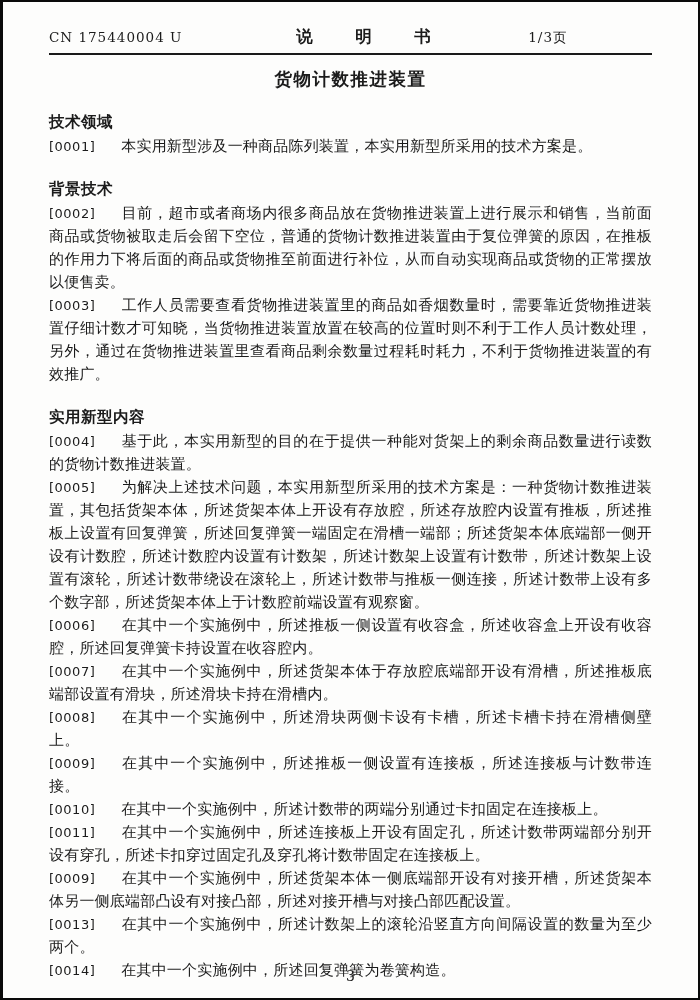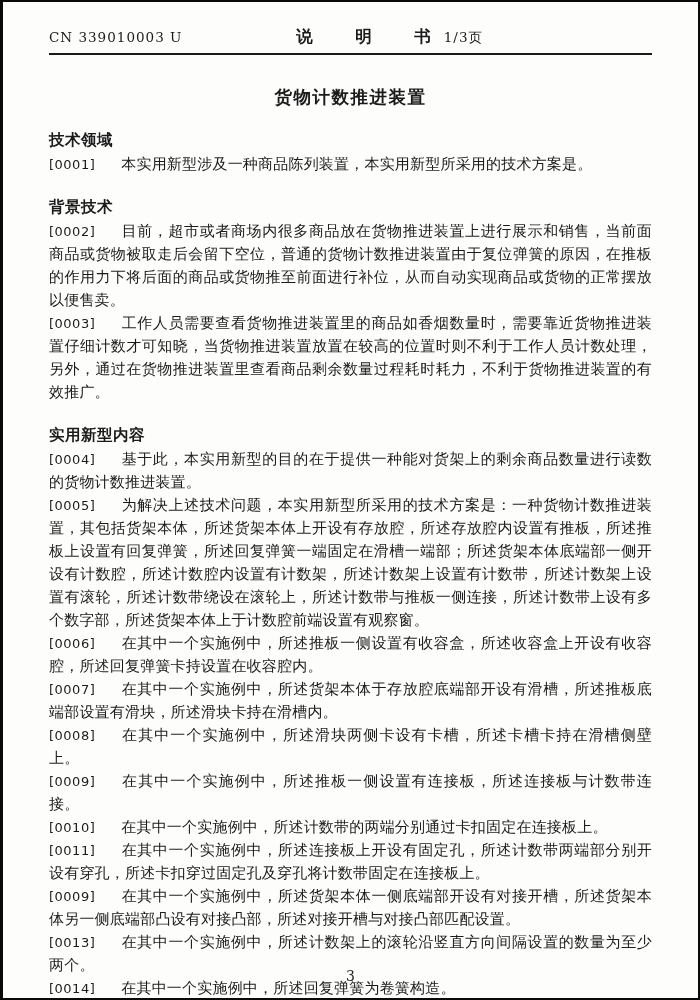--- a/index.html
+++ b/index.html
@@ -39,27 +39,27 @@
     text-align: right;
     font-family: "DejaVu Sans", "Liberation Sans", sans-serif;
     font-weight: bold;
     font-size: 16.5px;
     letter-spacing: 13px;
     padding-left: 13px; 
     white-space: nowrap;
   }
   .header-right {
     flex: 1.2;
-    text-align: left;
+    text-align: center;
     font-size: 13.5px;
     letter-spacing: 1px;
     white-space: nowrap;
   }
   .doc-title {
-    margin-top: 30px;
+    margin-top: 12px;
     text-align: center;
     font-family: Liberation Mono, monospace;
     font-weight: bold;
     font-size: 17.5px;
     letter-spacing: 1.5px;
   }
   .section { margin-top: 21px; }
   .section-heading {
     font-family: Liberation Sans, sans-serif;
     font-weight: bold;
@@ -90,21 +90,21 @@
     color: #222;
   }
 </style>
 </head>
 <body>
 
 <div class="page">
   <div class="content">
 
     <div class="header">
-      <div class="header-left">CN 339010003 U</div>
+      <div class="header-left">CN 175440004 U</div>
       <div class="header-center">说　明　书</div>
       <div class="header-right">1/3页</div>
     </div>
 
     <div class="doc-title">货物计数推进装置</div>
 
     <div class="section">
       <div class="section-heading">技术领域</div>
       <div class="para">
         <span class="num">[0001]</span><span>本实用新型涉及一种商品陈列装置，本实用新型所采用的技术方案是。</span>

